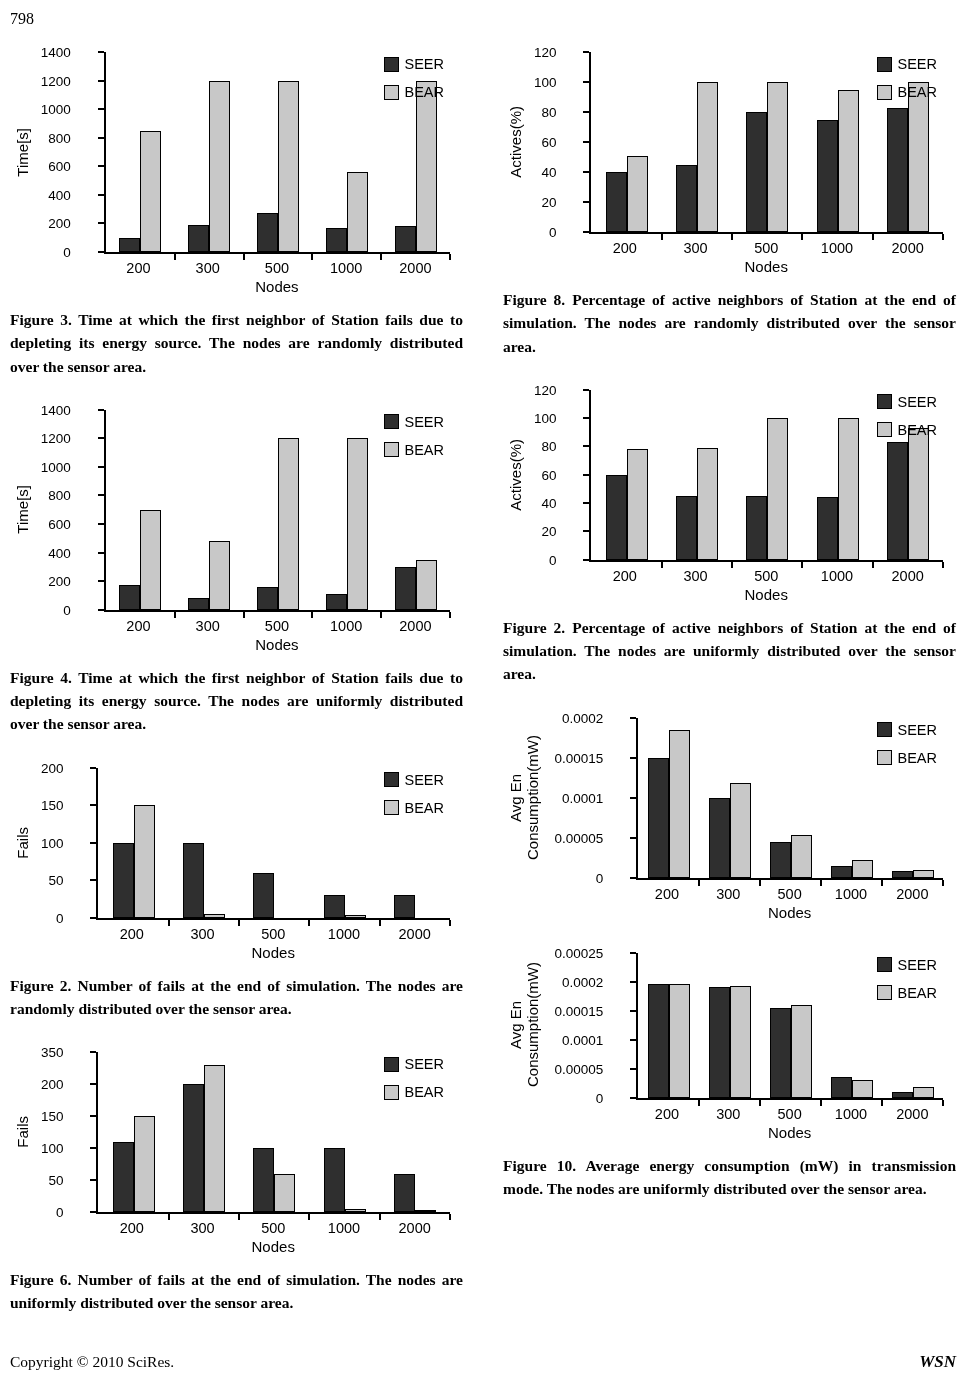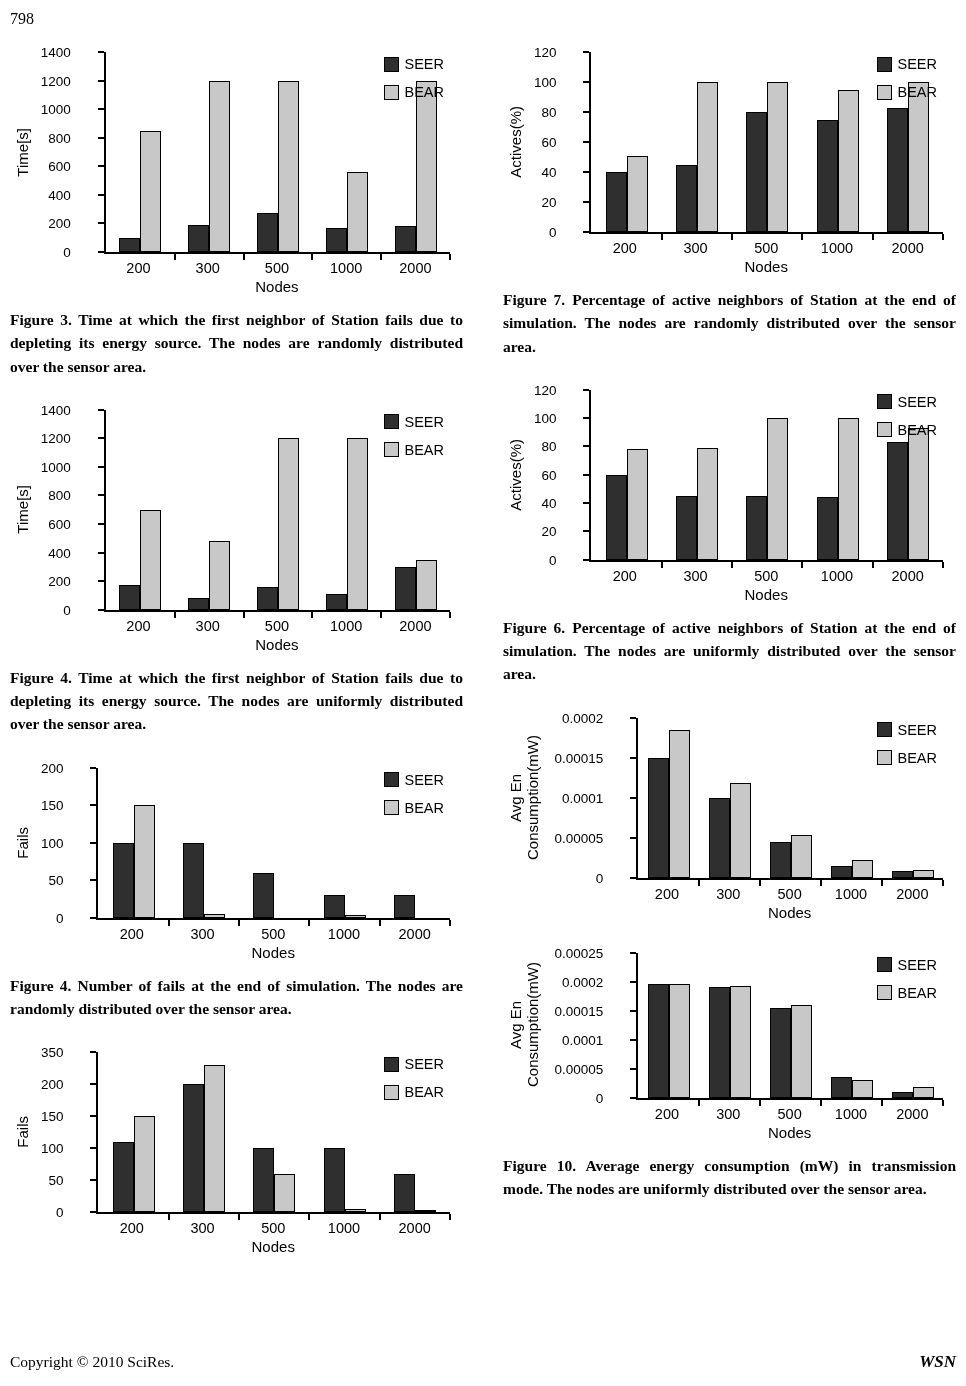--- a/index.html
+++ b/index.html
@@ -322,21 +322,21 @@
                   <div class="xtick">200</div>
                   <div class="xtick">300</div>
                   <div class="xtick">500</div>
                   <div class="xtick">1000</div>
                   <div class="xtick">2000</div>
                 </div>
                 <div class="xlabel">Nodes</div>
               </div>
             </div>
           </div>
-        <figcaption class="caption">Figure 4. Number of fails at the end of simulation. The nodes are randomly distributed over the sensor area.</figcaption>
+        <figcaption class="caption">Figure 2. Number of fails at the end of simulation. The nodes are randomly distributed over the sensor area.</figcaption>
       </figure>
 
       <figure class="fig">
         <div class="chart">
             <div class="chart-row">
               <div class="ylabel" style="height:160px">
                 <span>Fails</span>
               </div>
               <div class="yticks" style="height:160px;width:34.2px">
                 <div class="ytick" style="bottom:0%"><span>0</span></div>
@@ -394,20 +394,21 @@
                   <div class="xtick">200</div>
                   <div class="xtick">300</div>
                   <div class="xtick">500</div>
                   <div class="xtick">1000</div>
                   <div class="xtick">2000</div>
                 </div>
                 <div class="xlabel">Nodes</div>
               </div>
             </div>
           </div>
+        <figcaption class="caption">Figure 6. Number of fails at the end of simulation. The nodes are uniformly distributed over the sensor area.</figcaption>
       </figure>
     </div>
 
     <div class="col">
       <figure class="fig">
         <div class="chart">
             <div class="chart-row">
               <div class="ylabel" style="height:180px">
                 <span>Actives(%)</span>
               </div>
@@ -469,21 +470,21 @@
                   <div class="xtick">200</div>
                   <div class="xtick">300</div>
                   <div class="xtick">500</div>
                   <div class="xtick">1000</div>
                   <div class="xtick">2000</div>
                 </div>
                 <div class="xlabel">Nodes</div>
               </div>
             </div>
           </div>
-        <figcaption class="caption">Figure 7. Percentage of active neighbors of Station at the end of simulation. The nodes are randomly distributed over the sensor area.</figcaption>
+        <figcaption class="caption">Figure 8. Percentage of active neighbors of Station at the end of simulation. The nodes are randomly distributed over the sensor area.</figcaption>
       </figure>
 
       <figure class="fig">
         <div class="chart">
             <div class="chart-row">
               <div class="ylabel" style="height:170px">
                 <span>Actives(%)</span>
               </div>
               <div class="yticks" style="height:170px;width:34.2px">
                 <div class="ytick" style="bottom:0%"><span>0</span></div>
@@ -543,21 +544,21 @@
                   <div class="xtick">200</div>
                   <div class="xtick">300</div>
                   <div class="xtick">500</div>
                   <div class="xtick">1000</div>
                   <div class="xtick">2000</div>
                 </div>
                 <div class="xlabel">Nodes</div>
               </div>
             </div>
           </div>
-        <figcaption class="caption">Figure 6. Percentage of active neighbors of Station at the end of simulation. The nodes are uniformly distributed over the sensor area.</figcaption>
+        <figcaption class="caption">Figure 2. Percentage of active neighbors of Station at the end of simulation. The nodes are uniformly distributed over the sensor area.</figcaption>
       </figure>
 
       <figure class="fig">
         <div class="chart">
             <div class="chart-row">
               <div class="ylabel" style="height:160px">
                 <span>Avg En<br>Consumption(mW)</span>
               </div>
               <div class="yticks" style="height:160px;width:63.800000000000004px">
                 <div class="ytick" style="bottom:0%"><span>0</span></div>

